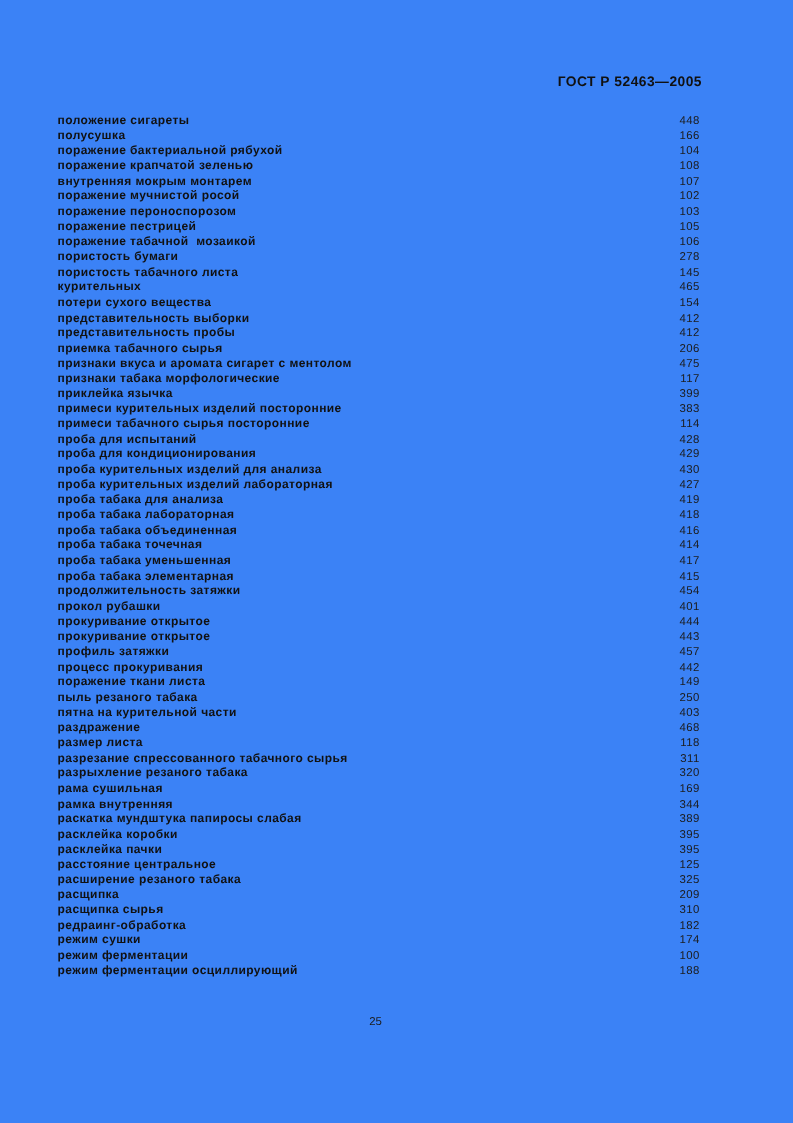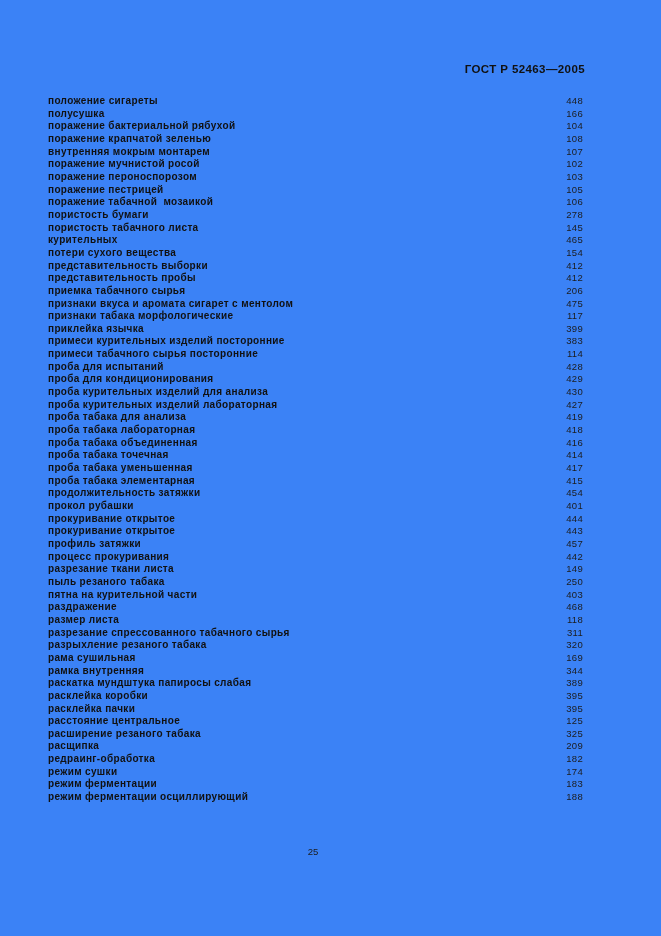--- a/index.html
+++ b/index.html
@@ -255,21 +255,21 @@
       <span class="index-term">профиль затяжки</span>
       <span class="index-page">457</span>
     </div>
 
     <div class="index-row">
       <span class="index-term">процесс прокуривания</span>
       <span class="index-page">442</span>
     </div>
 
     <div class="index-row">
-      <span class="index-term">разрезание ткани листа</span>
+      <span class="index-term">поражение ткани листа</span>
       <span class="index-page">149</span>
     </div>
 
     <div class="index-row">
       <span class="index-term">пыль резаного табака</span>
       <span class="index-page">250</span>
     </div>
 
     <div class="index-row">
       <span class="index-term">пятна на курительной части</span>
@@ -330,34 +330,38 @@
     <div class="index-row">
       <span class="index-term">расширение резаного табака</span>
       <span class="index-page">325</span>
     </div>
 
     <div class="index-row">
       <span class="index-term">расщипка</span>
       <span class="index-page">209</span>
     </div>
 
+    <div class="index-row">
+      <span class="index-term">расщипка сырья</span>
+      <span class="index-page">310</span>
+    </div>
 
     <div class="index-row">
       <span class="index-term">редраинг-обработка</span>
       <span class="index-page">182</span>
     </div>
 
     <div class="index-row">
       <span class="index-term">режим сушки</span>
       <span class="index-page">174</span>
     </div>
 
     <div class="index-row">
       <span class="index-term">режим ферментации</span>
-      <span class="index-page">183</span>
+      <span class="index-page">100</span>
     </div>
 
     <div class="index-row">
       <span class="index-term">режим ферментации осциллирующий</span>
       <span class="index-page">188</span>
     </div>
   </div>
 
   <div class="page-footer">
     <span>25</span>

